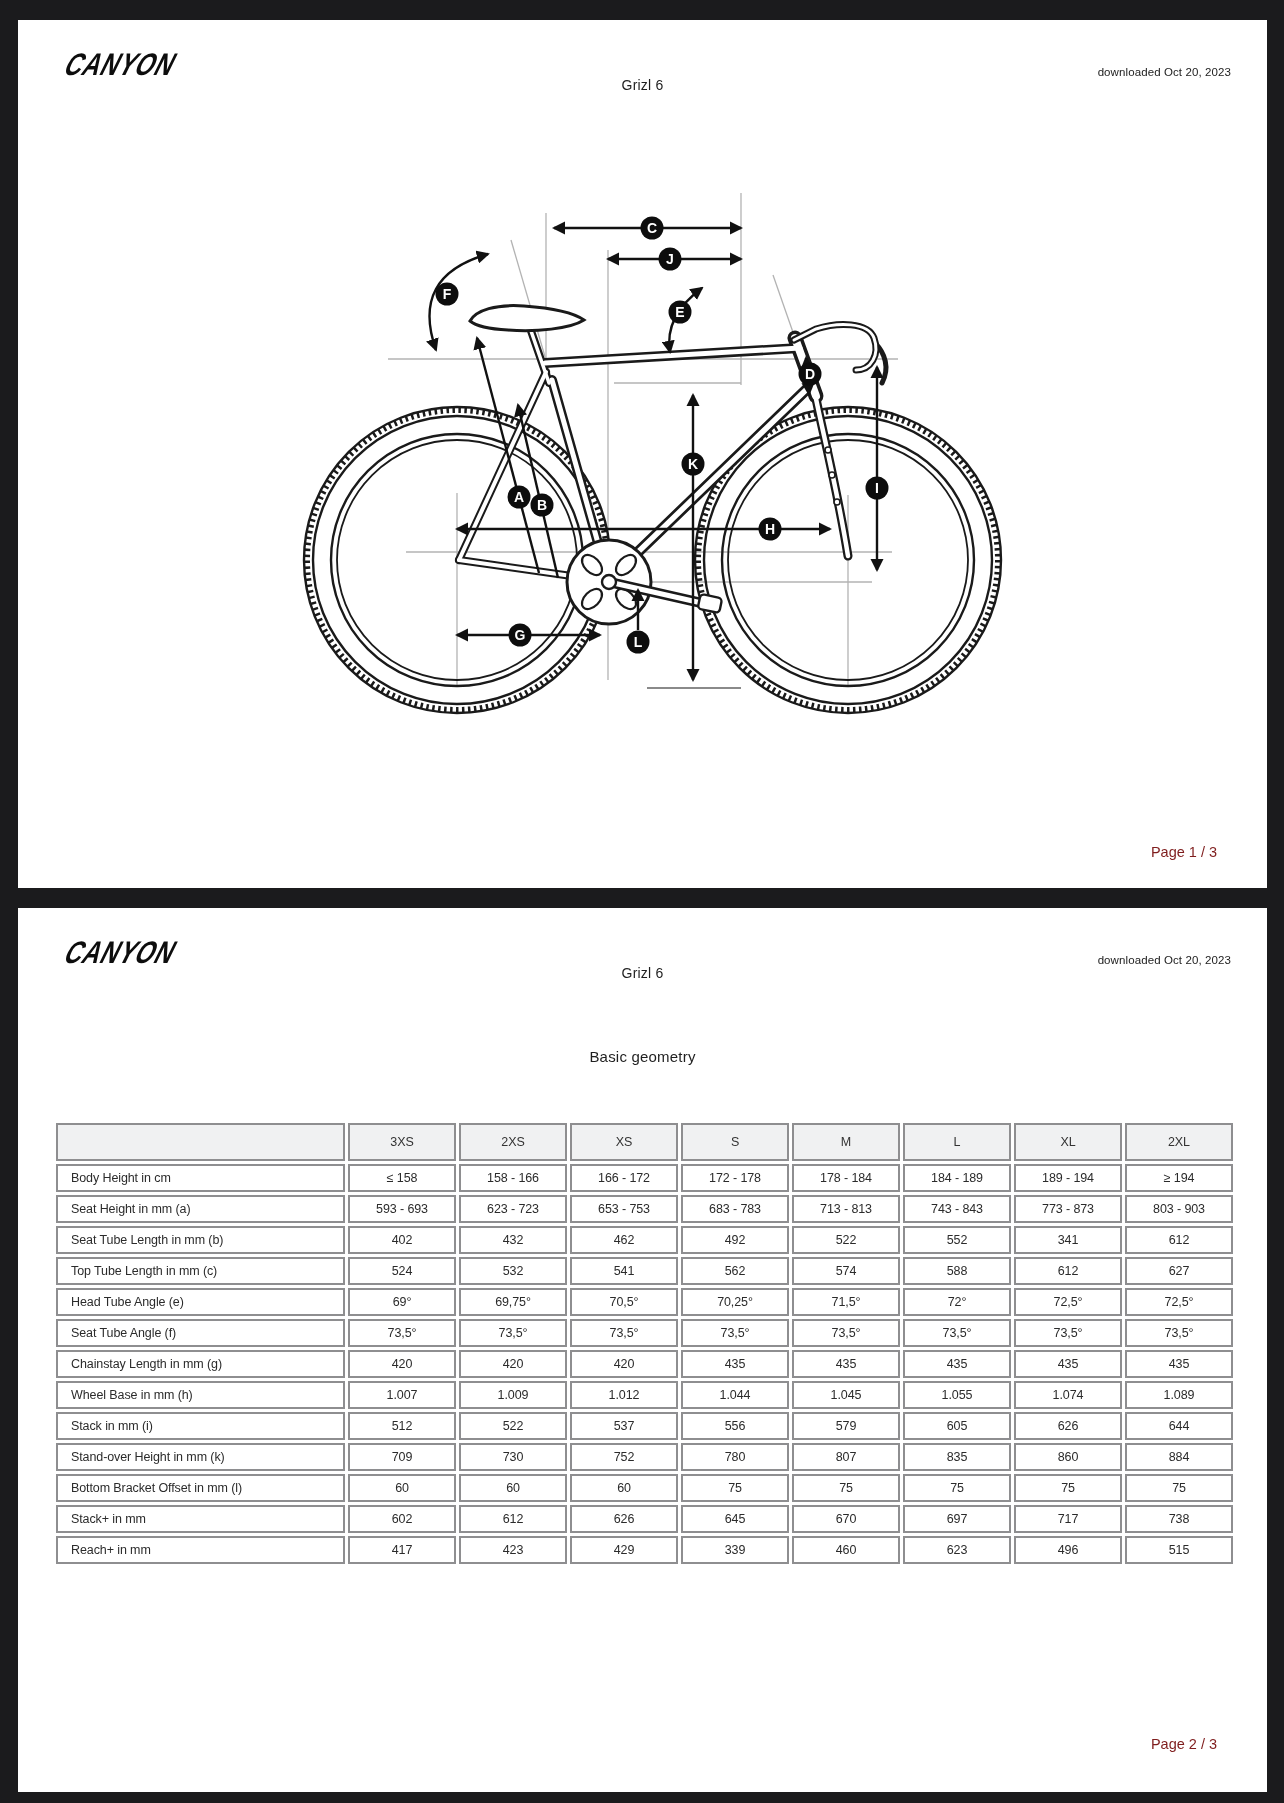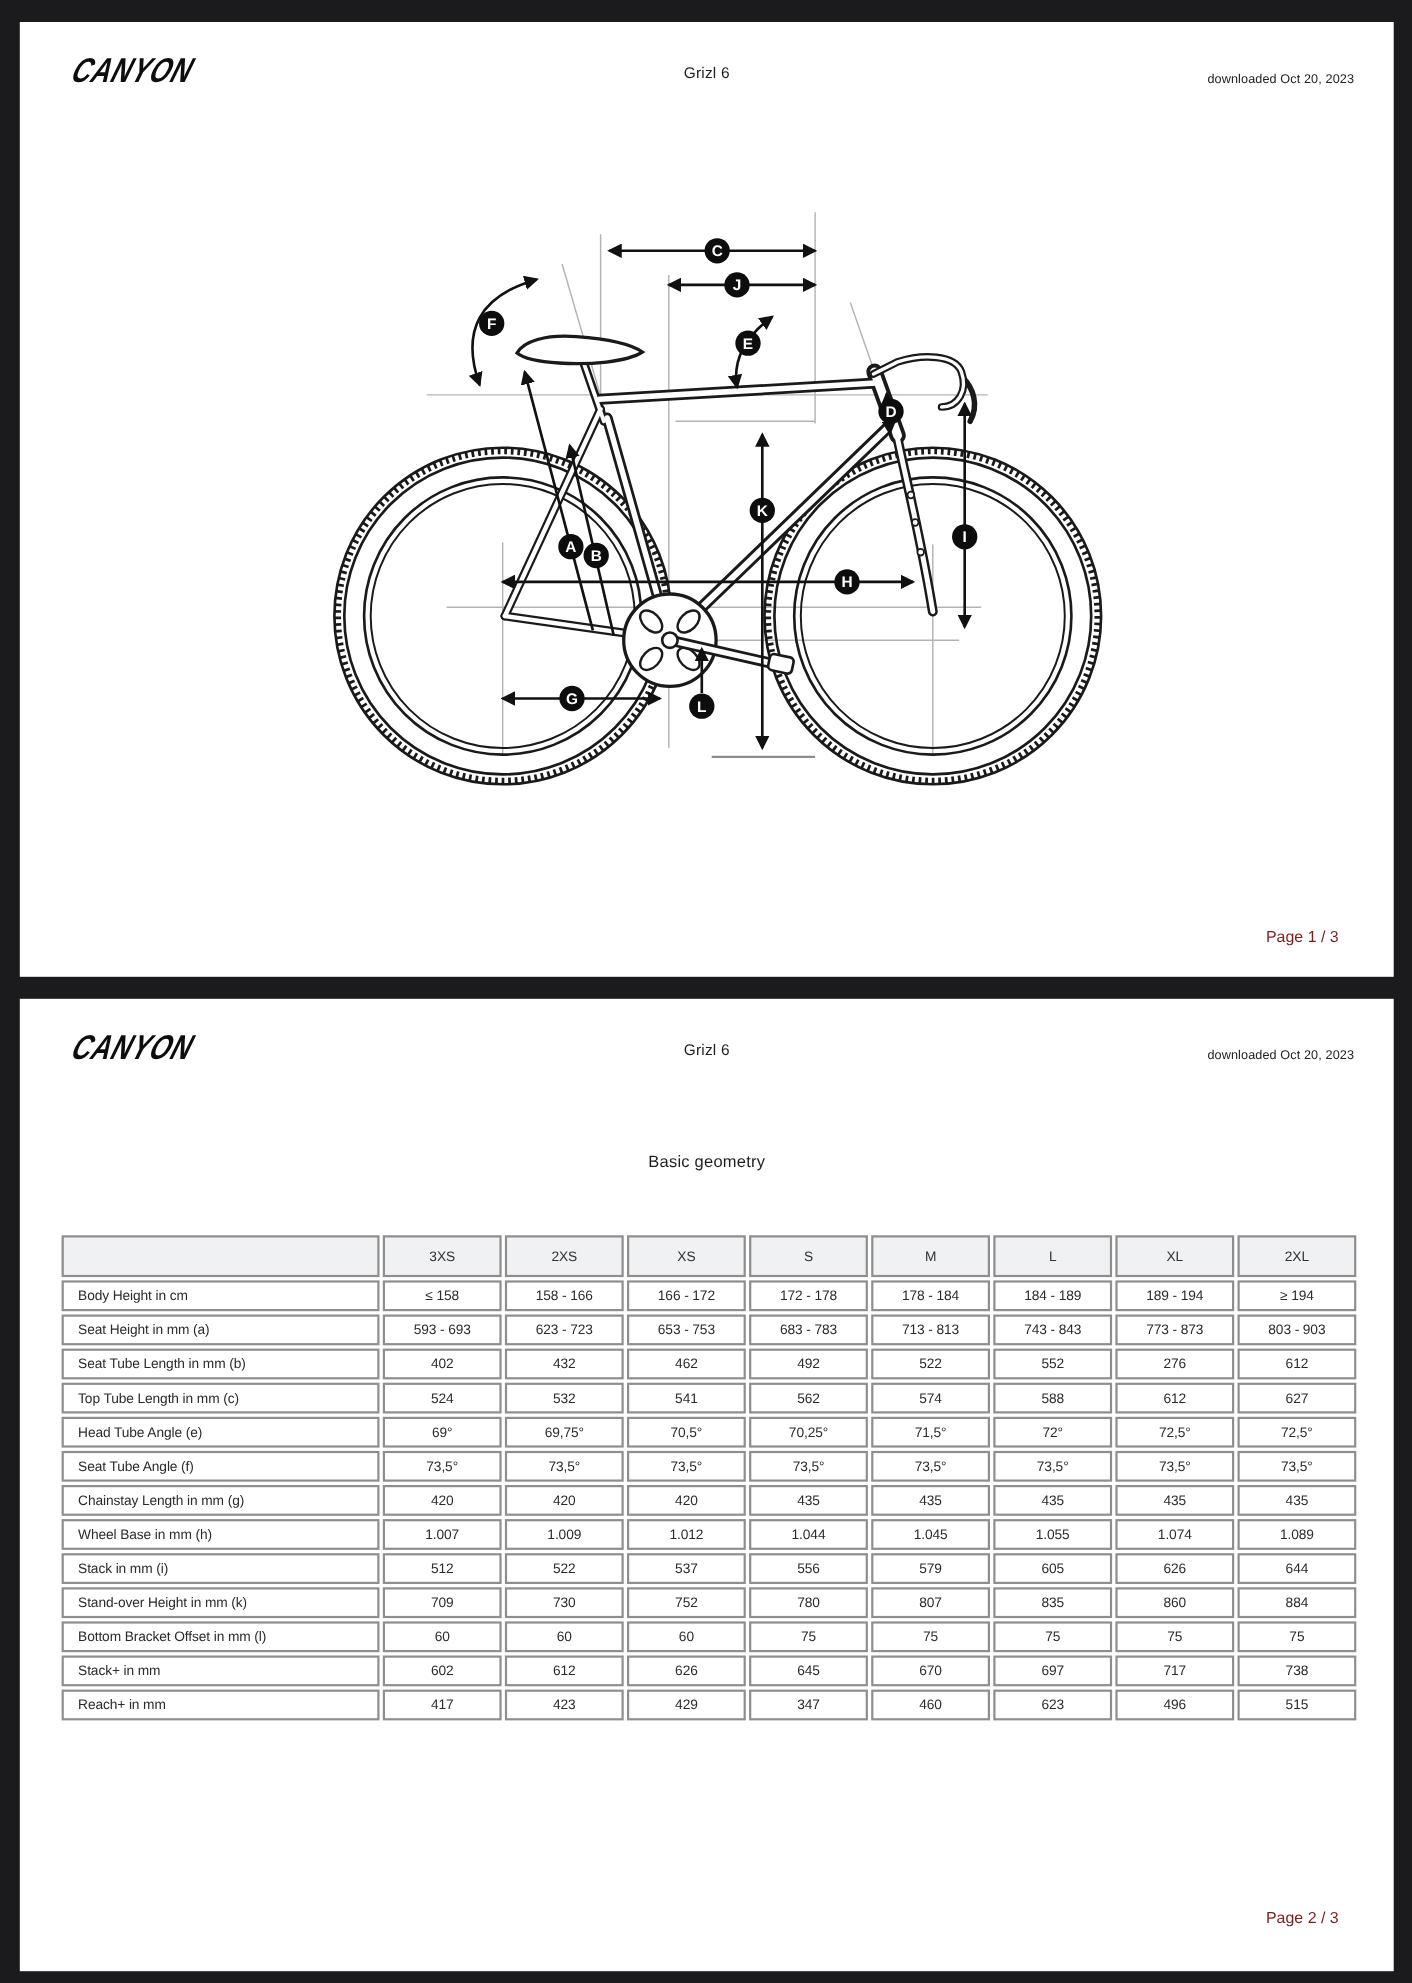--- a/index.html
+++ b/index.html
@@ -15,21 +15,21 @@
 
   .logo{
     position:absolute;left:40px;top:30px;
     font-size:29px;font-weight:900;color:#0d0d0d;
     letter-spacing:1px;
     transform:skewX(-26deg) scaleX(0.82) scaleY(1.08);
     transform-origin:left bottom;
     white-space:nowrap;
   }
   .doc-title{
-    position:absolute;top:38px;left:0;width:100%;text-align:center;
+    position:absolute;top:57px;left:0;width:100%;text-align:center;
     font-size:14px;color:#1f1f1f;letter-spacing:0.2px;
   }
   .downloaded{
     position:absolute;top:46px;right:36px;
     font-size:11.5px;color:#222;letter-spacing:0.1px;padding-left:13px;
   }
   .page-footer{
     position:absolute;right:50px;font-size:14.5px;color:#7f1d1d;margin-left:30px;
   }
   #page1 .page-footer{bottom:28px;}
@@ -274,21 +274,21 @@
           <td class="val">803 - 903</td>
         </tr>
         <tr>
           <td class="lab">Seat Tube Length in mm (b)</td>
           <td class="val">402</td>
           <td class="val">432</td>
           <td class="val">462</td>
           <td class="val">492</td>
           <td class="val">522</td>
           <td class="val">552</td>
-          <td class="val">276</td>
+          <td class="val">341</td>
           <td class="val">612</td>
         </tr>
         <tr>
           <td class="lab">Top Tube Length in mm (c)</td>
           <td class="val">524</td>
           <td class="val">532</td>
           <td class="val">541</td>
           <td class="val">562</td>
           <td class="val">574</td>
           <td class="val">588</td>
@@ -381,21 +381,21 @@
           <td class="val">670</td>
           <td class="val">697</td>
           <td class="val">717</td>
           <td class="val">738</td>
         </tr>
         <tr>
           <td class="lab">Reach+ in mm</td>
           <td class="val">417</td>
           <td class="val">423</td>
           <td class="val">429</td>
-          <td class="val">347</td>
+          <td class="val">339</td>
           <td class="val">460</td>
           <td class="val">623</td>
           <td class="val">496</td>
           <td class="val">515</td>
         </tr>
       </tbody>
   </table>
 
   <div class="page-footer">Page 2 / 3</div>
 </div>

